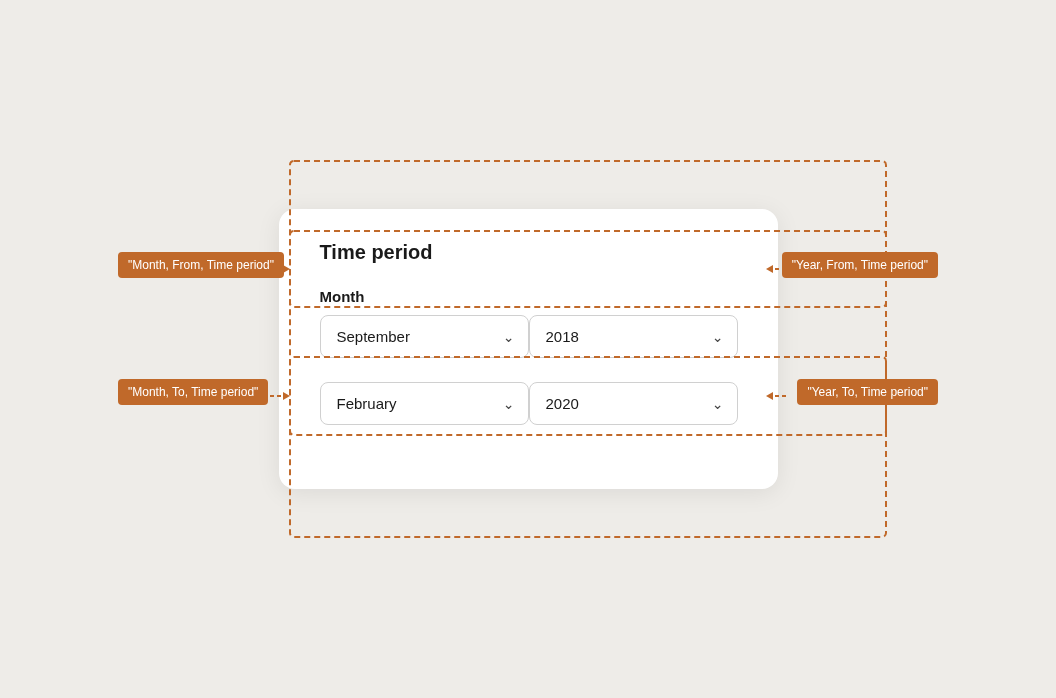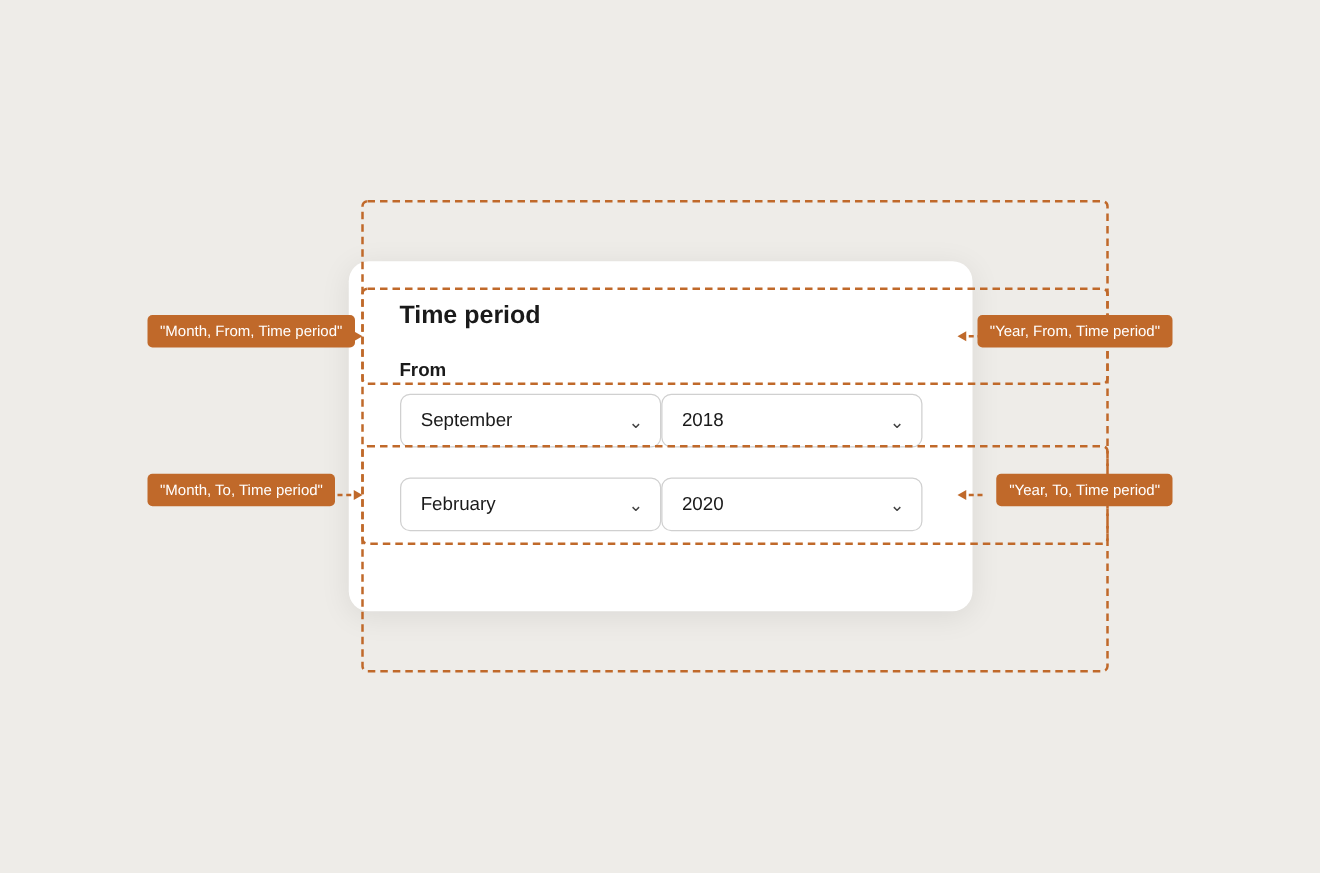--- a/index.html
+++ b/index.html
@@ -142,21 +142,21 @@
   <div class="tooltip" style="right: 0px; top: 113px;">"Year, From, Time period"</div>
 
   <div class="tooltip" style="left: 0px; top: 240px;">"Month, To, Time period"</div>
 
   <div class="tooltip" style="right: 0px; top: 240px;">"Year, To, Time period"</div>
 
   <div class="card">
     <div class="card-title">Time period</div>
 
     <div class="field-group">
-      <div class="field-label">From</div>
+      <div class="field-label">Month</div>
       <div class="field-row">
         <div class="select-wrapper">
           <select>
             <option>January</option>
             <option>February</option>
             <option>March</option>
             <option>April</option>
             <option>May</option>
             <option>June</option>
             <option>July</option>

